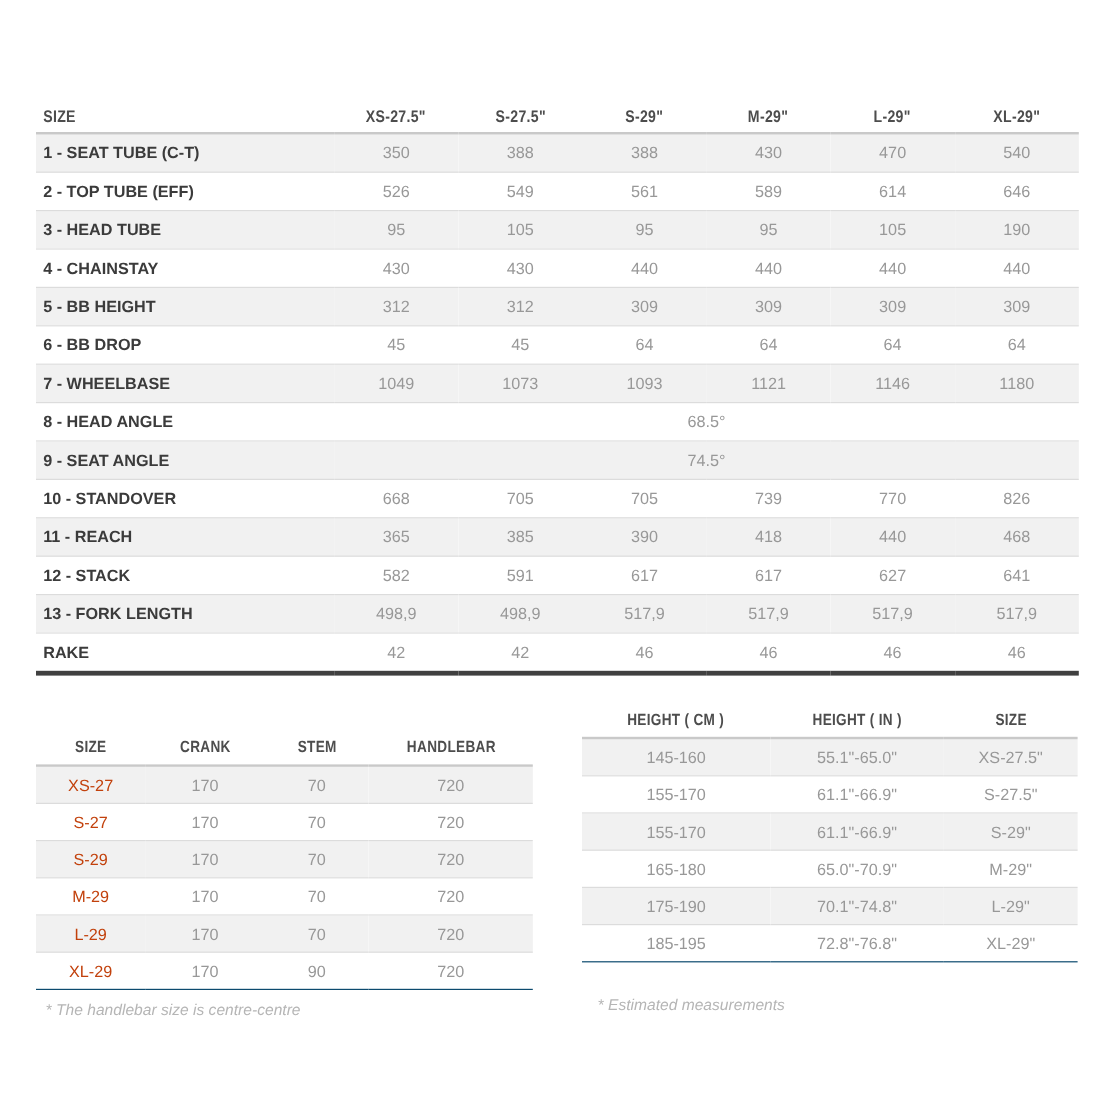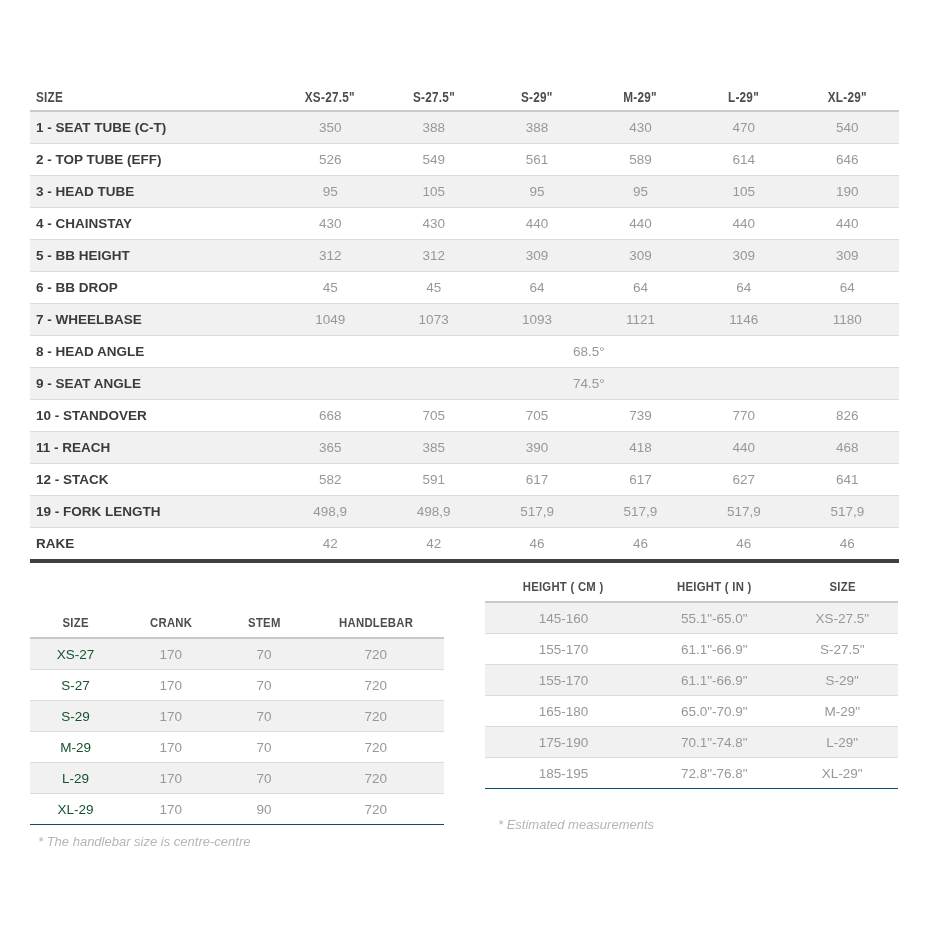--- a/index.html
+++ b/index.html
@@ -8,21 +8,21 @@
     background: #ffffff;
     font-family: "Liberation Sans", sans-serif;
     position: relative;
     overflow: hidden;
   }
   table { border-collapse: collapse; table-layout: fixed; width: 100%; }
   th, td { padding: 0; overflow: hidden; white-space: nowrap; }
 
   .wrap-top { position: absolute; left: 30px; top: 84px;  width: 869px; }
   .wrap-bl  { position: absolute; left: 30px; top: 607px; width: 414px; }
-  .wrap-br  { position: absolute; left: 485px; top: 571px; width: 413px; }
+  .wrap-br  { position: absolute; left: 485px; top: 584px; width: 413px; }
 
   
   .cond {
     display: inline-block;
     transform: scaleX(0.84);
     transform-origin: center center;
     letter-spacing: 0.3px;
   }
   th.lbl .cond { transform-origin: left center; }
 
@@ -56,21 +56,21 @@
     text-align: center; vertical-align: middle;
   }
   .mini tbody tr { border-bottom: 1px solid #dcdcdc; }
   .mini tbody tr:nth-child(odd) { background: #f1f1f1; }
   .mini tbody tr:last-child { border-bottom: 1px solid #0c4a6e; }
   .mini tbody td {
     height: 30px;
     font-size: 13.5px; color: #989898;
     text-align: center; vertical-align: middle;
   }
-  .mini tbody td.size { color: #14532d; }
+  .mini tbody td.size { color: #c2410c; }
 
   .footnote {
     margin-top: 9px;
     font-size: 13px; font-style: italic; color: #b5b5b5;
   }
   .wrap-bl .footnote { padding-left: 8px; }
   .wrap-br .footnote { padding-left: 13px; margin-top: 28px; }
 </style>
 </head>
 <body>
@@ -190,21 +190,21 @@
       <tr>
         <td class="lbl">12 - STACK</td>
         <td>582</td>
         <td>591</td>
         <td>617</td>
         <td>617</td>
         <td>627</td>
         <td>641</td>
       </tr>
       <tr>
-        <td class="lbl">19 - FORK LENGTH</td>
+        <td class="lbl">13 - FORK LENGTH</td>
         <td>498,9</td>
         <td>498,9</td>
         <td>517,9</td>
         <td>517,9</td>
         <td>517,9</td>
         <td>517,9</td>
       </tr>
       <tr>
         <td class="lbl">RAKE</td>
         <td>42</td>

